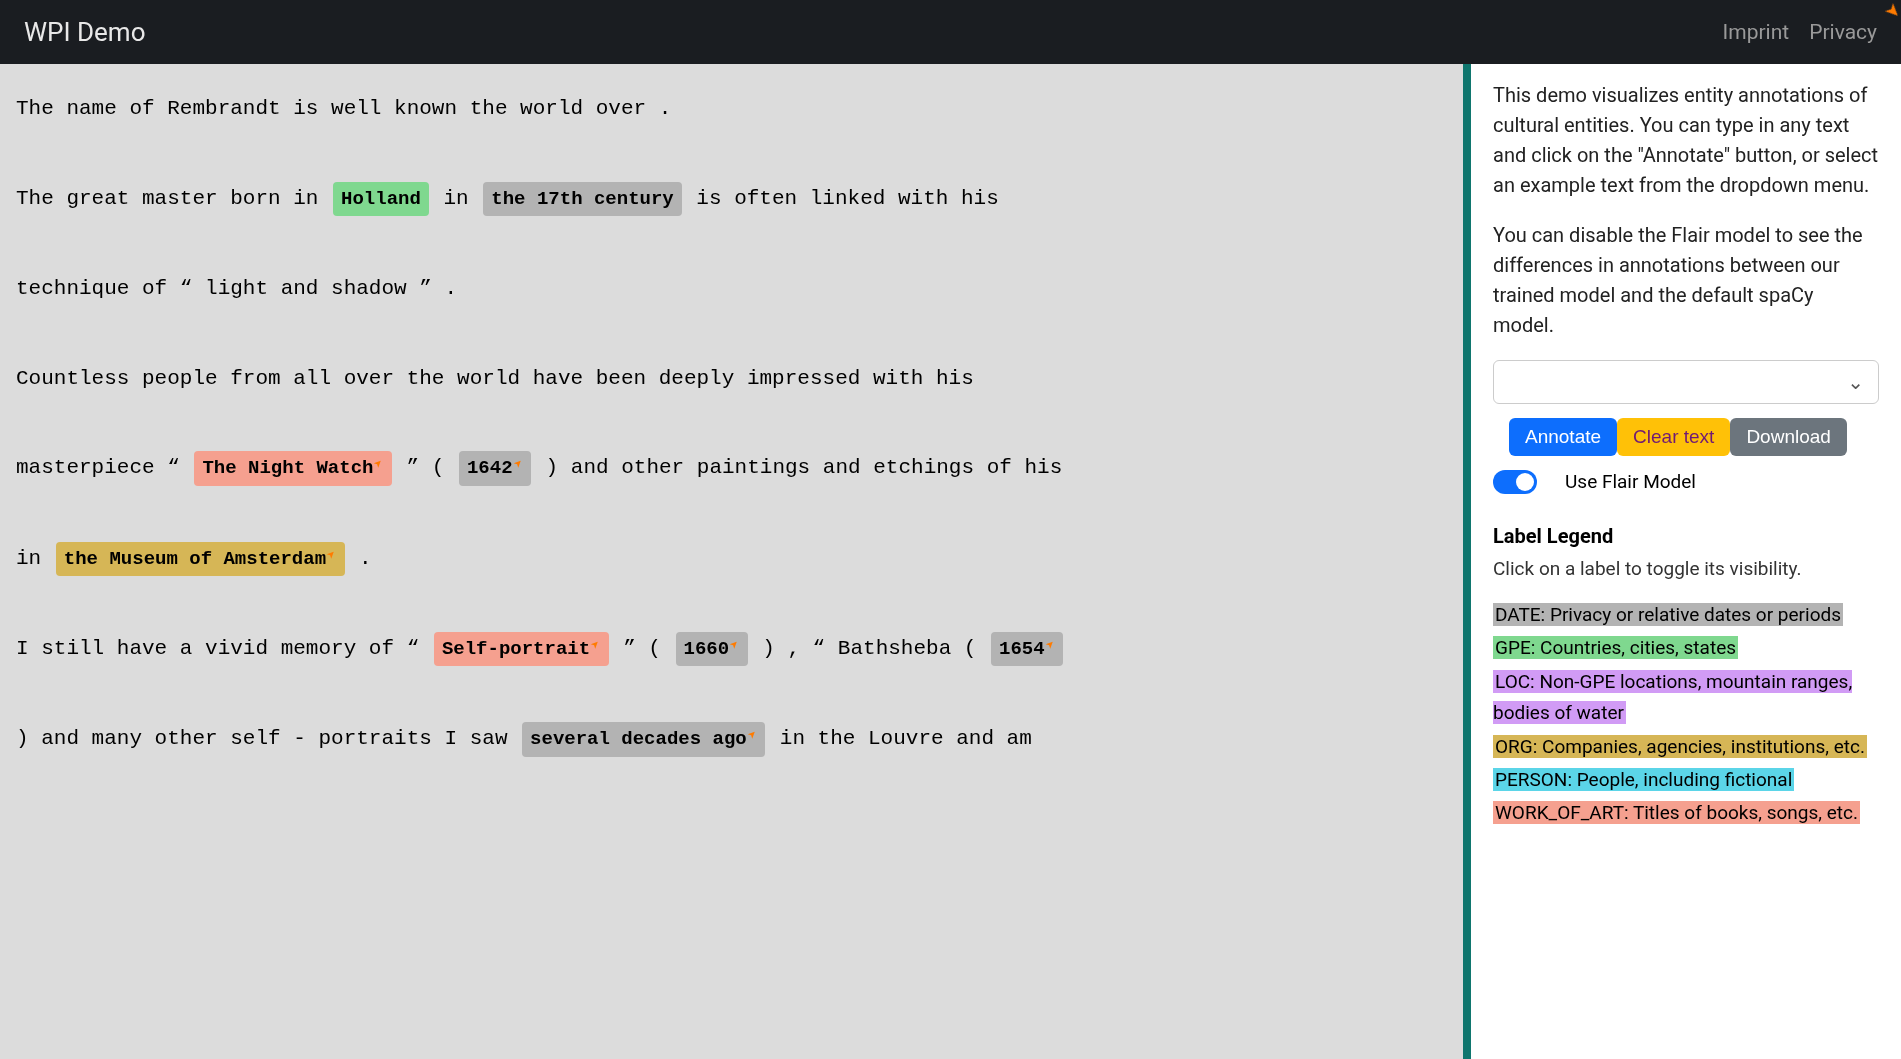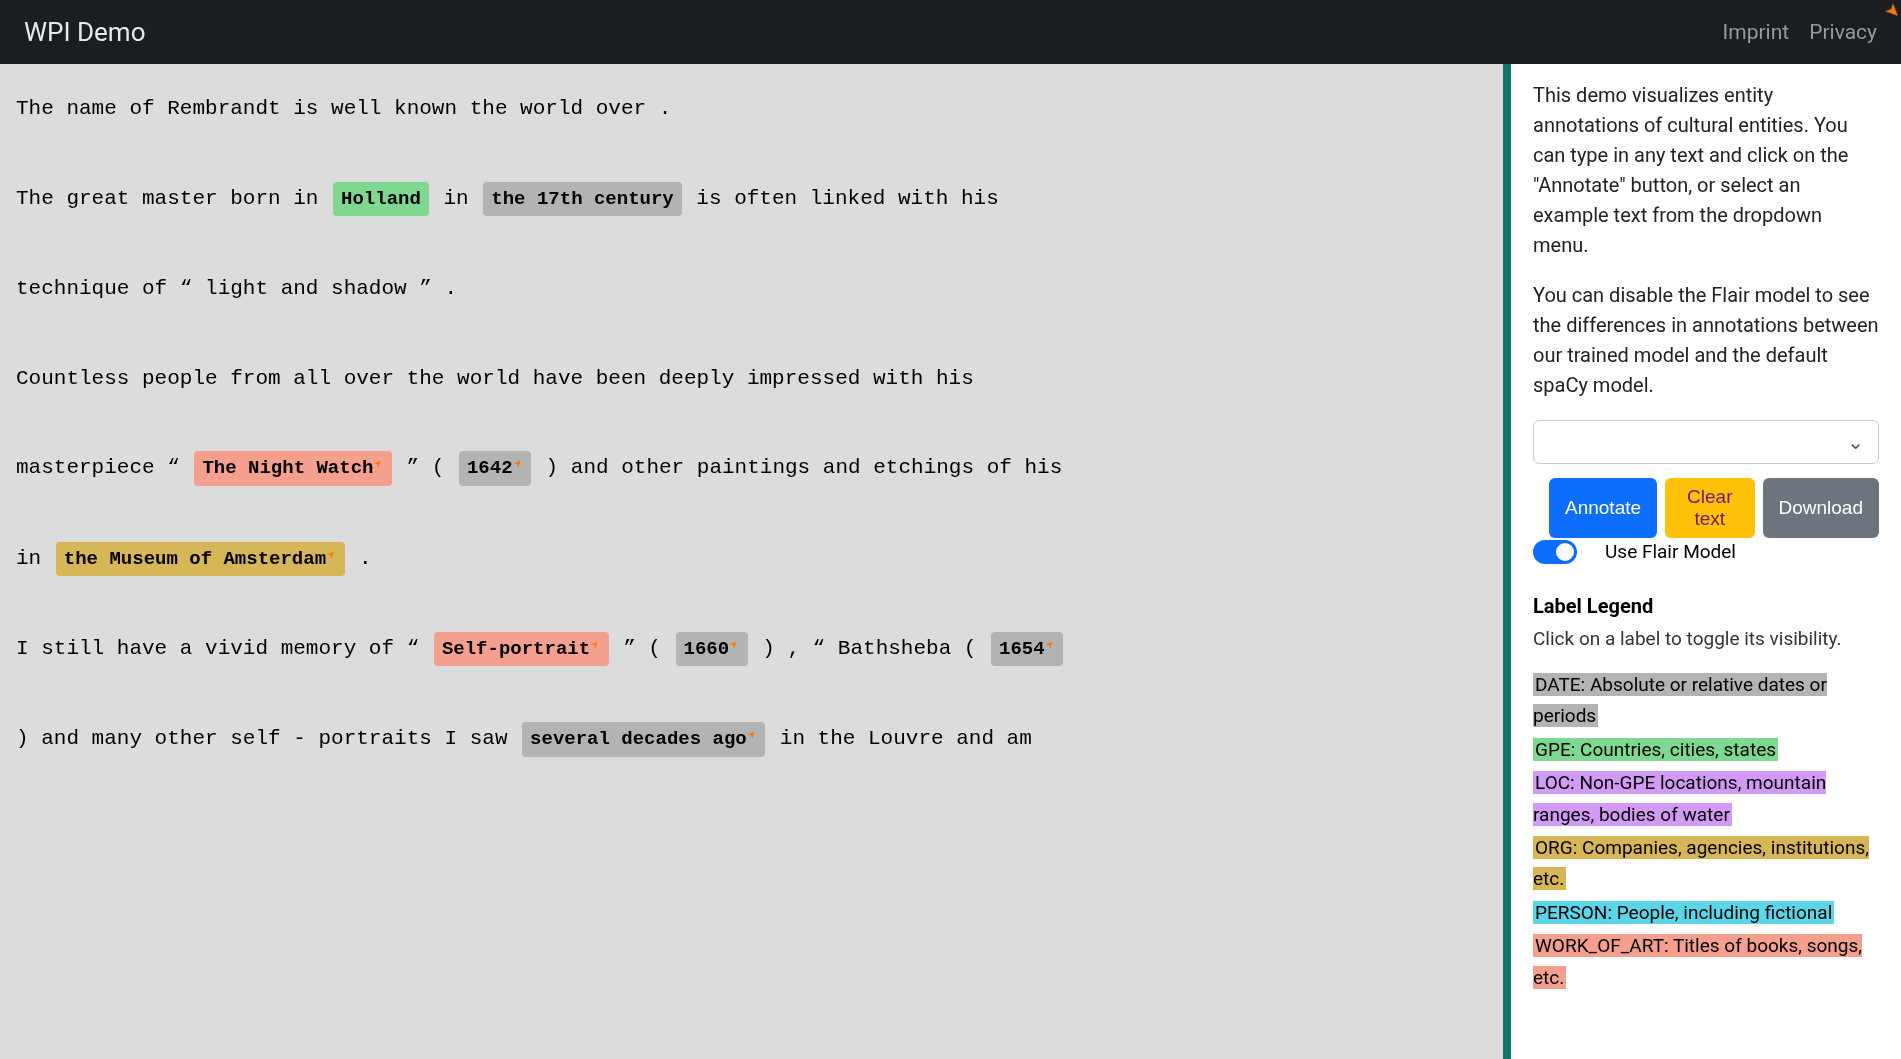--- a/index.html
+++ b/index.html
@@ -57,21 +57,21 @@
       vertical-align: top;
       margin-left: 2px;
     }
 
     .gpe { background: #7fd88f; }
     .date-bg { background: #b3b3b3; }
     .woa { background: #f5a08f; }
     .org { background: #d6b656; }
 
     .sidebar {
-      width: 390px;
+      width: 430px;
       padding: 16px 22px;
       overflow-y: auto;
       font-size: 20px;
       line-height: 1.5;
     }
     .sidebar p { margin-bottom: 20px; color: #222; }
 
     .select-wrap {
       width: 100%;
       border: 1px solid #ccc;
@@ -79,21 +79,21 @@
       height: 44px;
       display: flex;
       align-items: center;
       justify-content: flex-end;
       padding: 0 14px;
       margin-bottom: 14px;
       cursor: pointer;
     }
     .select-wrap .chev { color: #555; }
 
-    .btn-row { display: flex; gap: 8px; margin-bottom: 0; padding-left: 16px; }
+    .btn-row { display: flex; gap: 0; margin-bottom: 12px; padding-left: 16px; }
     .btn {
       padding: 8px 16px;
       border-radius: 6px;
       border: none;
       font-size: 19px;
       cursor: pointer;
       color: #fff;
     }
     .btn-primary { background: #0d6efd; }
     .btn-warning { background: #ffc107; color: #701a75; }
@@ -172,21 +172,21 @@
       <div class="toggle">
         <div class="knob"></div>
       </div>
       <span class="toggle-label">Use Flair Model</span>
     </div>
 
     <div class="legend-title">Label Legend</div>
     <div class="legend-sub">Click on a label to toggle its visibility.</div>
 
     <div id="legend">
-        <div class="legend-block"><span class="legend-item lg-date">DATE: Absolute or relative dates or periods</span></div>
+        <div class="legend-block"><span class="legend-item lg-date">DATE: Privacy or relative dates or periods</span></div>
         <div class="legend-block"><span class="legend-item lg-gpe">GPE: Countries, cities, states</span></div>
         <div class="legend-block"><span class="legend-item lg-loc">LOC: Non-GPE locations, mountain ranges, bodies of water</span></div>
         <div class="legend-block"><span class="legend-item lg-org">ORG: Companies, agencies, institutions, etc.</span></div>
         <div class="legend-block"><span class="legend-item lg-person">PERSON: People, including fictional</span></div>
         <div class="legend-block"><span class="legend-item lg-woa">WORK_OF_ART: Titles of books, songs, etc.</span></div>
       </div>
   </div>
 
 </div>
 

